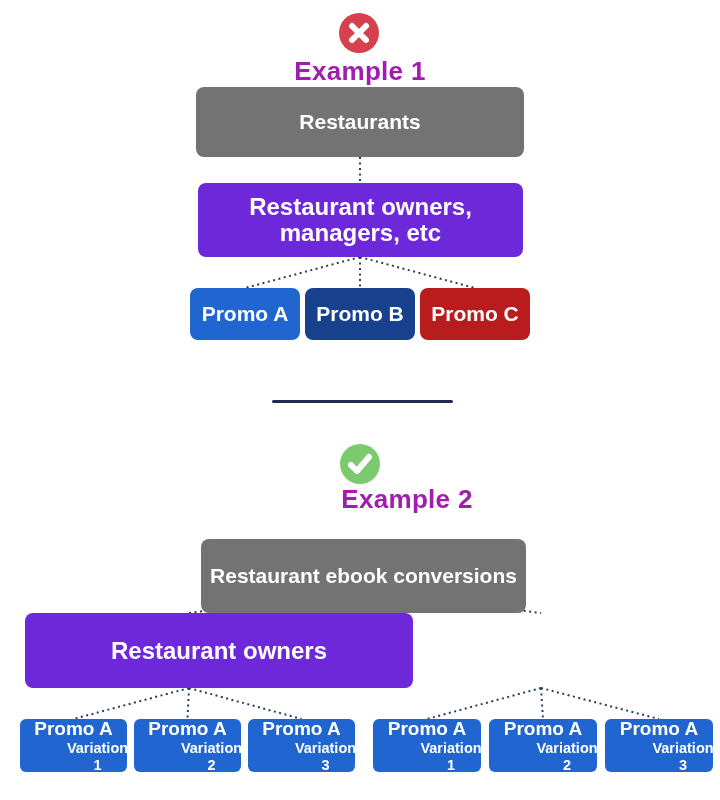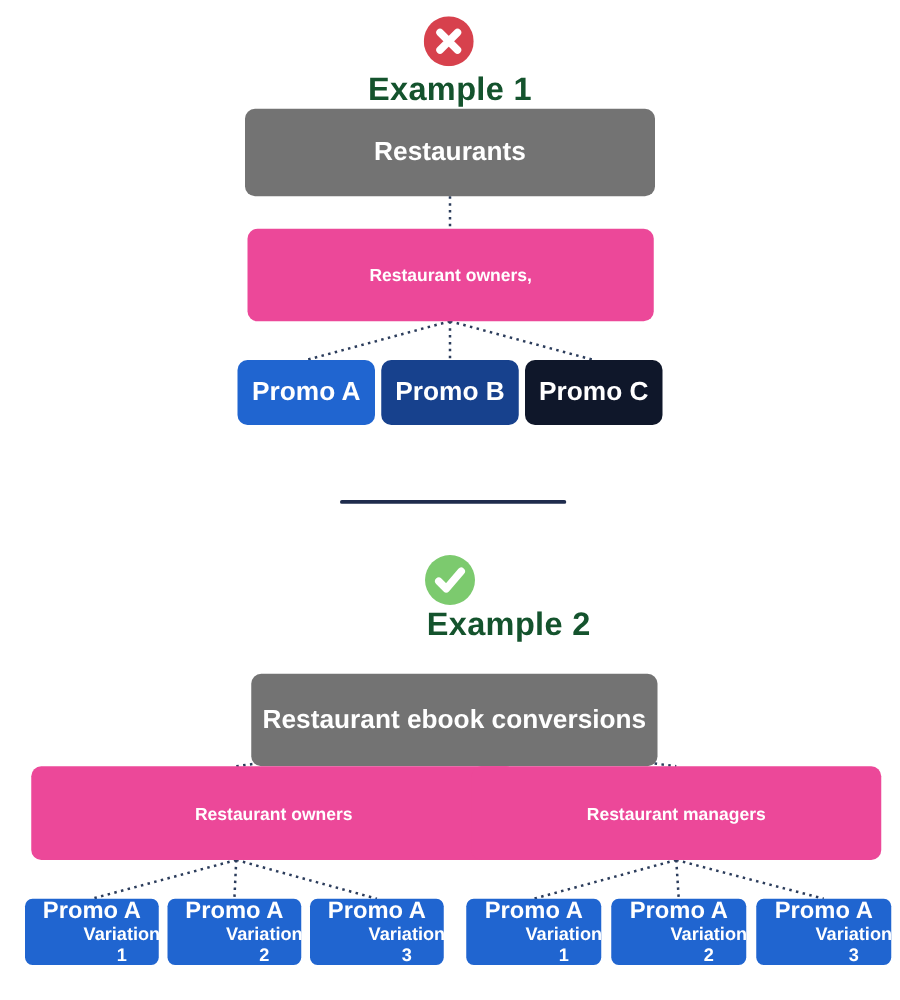--- a/index.html
+++ b/index.html
@@ -4,32 +4,32 @@
 <style>
   html,body{margin:0;padding:0;background:#ffffff;}
   .canvas{
     position:relative;width:720px;height:800px;background:#ffffff;overflow:hidden;
     font-family:"Liberation Sans", sans-serif;
   }
   svg.connectors{position:absolute;left:0;top:0;z-index:0;pointer-events:none;}
   .icon-badge{position:absolute;z-index:2;}
   .heading{
     position:absolute;left:0;width:720px;text-align:center;z-index:2;
-    color:#14532d;font-size:26px;font-weight:bold;letter-spacing:0.3px;
+    color:#a21caf;font-size:26px;font-weight:bold;letter-spacing:0.3px;
   }
   .box{
     position:absolute;z-index:2;display:flex;flex-direction:column;
     align-items:center;justify-content:center;text-align:center;
     color:#ffffff;font-weight:bold;border-radius:8px;box-sizing:border-box;
   }
   .box.campaign{background:#737373;font-size:21px;}
-  .box.adset{background:#ec4899;font-size:14px;line-height:26px;}
+  .box.adset{background:#6d28d9;font-size:24px;line-height:26px;}
   .box.promo-blue{background:#2065D0;font-size:21px;}
   .box.promo-navy{background:#17418D;font-size:21px;align-items:center;}
-  .box.promo-sky{background:#0f172a;font-size:21px;}
+  .box.promo-sky{background:#b91c1c;font-size:21px;}
   .box.variation{background:#2065D0;border-radius:6px;}
   .variation .v-title{font-size:19px;line-height:22px;}
   .variation .v-sub{font-size:14.5px;line-height:17px;margin-left:48px;}
   .divider{
     position:absolute;left:272px;top:400px;width:181px;height:3px;
     background:#1F2C4D;border-radius:2px;z-index:2;
   }
 </style>
 </head>
 <body>
@@ -61,20 +61,21 @@
   </div>
 
   <div class="heading" style="top:56px;">Example 1</div>
 
   <div class="box campaign" style="left:196px;top:87px;width:328px;height:70px;">
     <span>Restaurants</span>
   </div>
 
   <div class="box adset" style="left:198px;top:183px;width:325px;height:74px;">
     <span>Restaurant owners,</span>
+    <span>managers, etc</span>
   </div>
 
   <div class="box promo-blue" style="left:190px;top:288px;width:110px;height:52px;">
     <span>Promo A</span>
   </div>
   <div class="box promo-navy" style="left:305px;top:288px;width:110px;height:52px;">
     <span>Promo B</span>
   </div>
   <div class="box promo-sky" style="left:420px;top:288px;width:110px;height:52px;">
     <span>Promo C</span>
@@ -90,23 +91,20 @@
   </div>
 
   <div class="heading" style="top:484px;padding-left:47px;">Example 2</div>
 
   <div class="box campaign" style="left:201px;top:539px;width:325px;height:74px;">
     <span>Restaurant ebook conversions</span>
   </div>
 
   <div class="box adset" style="left:25px;top:613px;width:388px;height:75px;">
     <span>Restaurant owners</span>
-  </div>
-  <div class="box adset" style="left:377px;top:613px;width:328px;height:75px;">
-    <span>Restaurant managers</span>
   </div>
 
   <div class="box variation" style="left:20px;top:719px;width:107px;height:53px;">
     <span class="v-title">Promo A</span>
     <span class="v-sub">Variation 1</span>
   </div>
   <div class="box variation" style="left:134px;top:719px;width:107px;height:53px;">
     <span class="v-title">Promo A</span>
     <span class="v-sub">Variation 2</span>
   </div>

